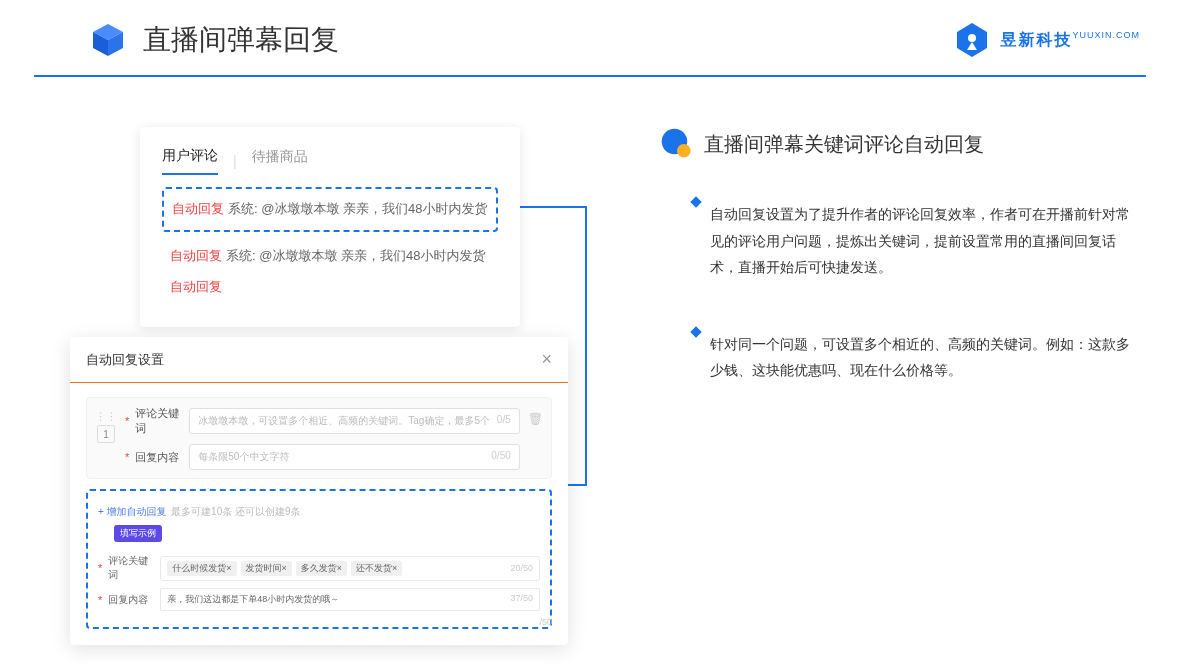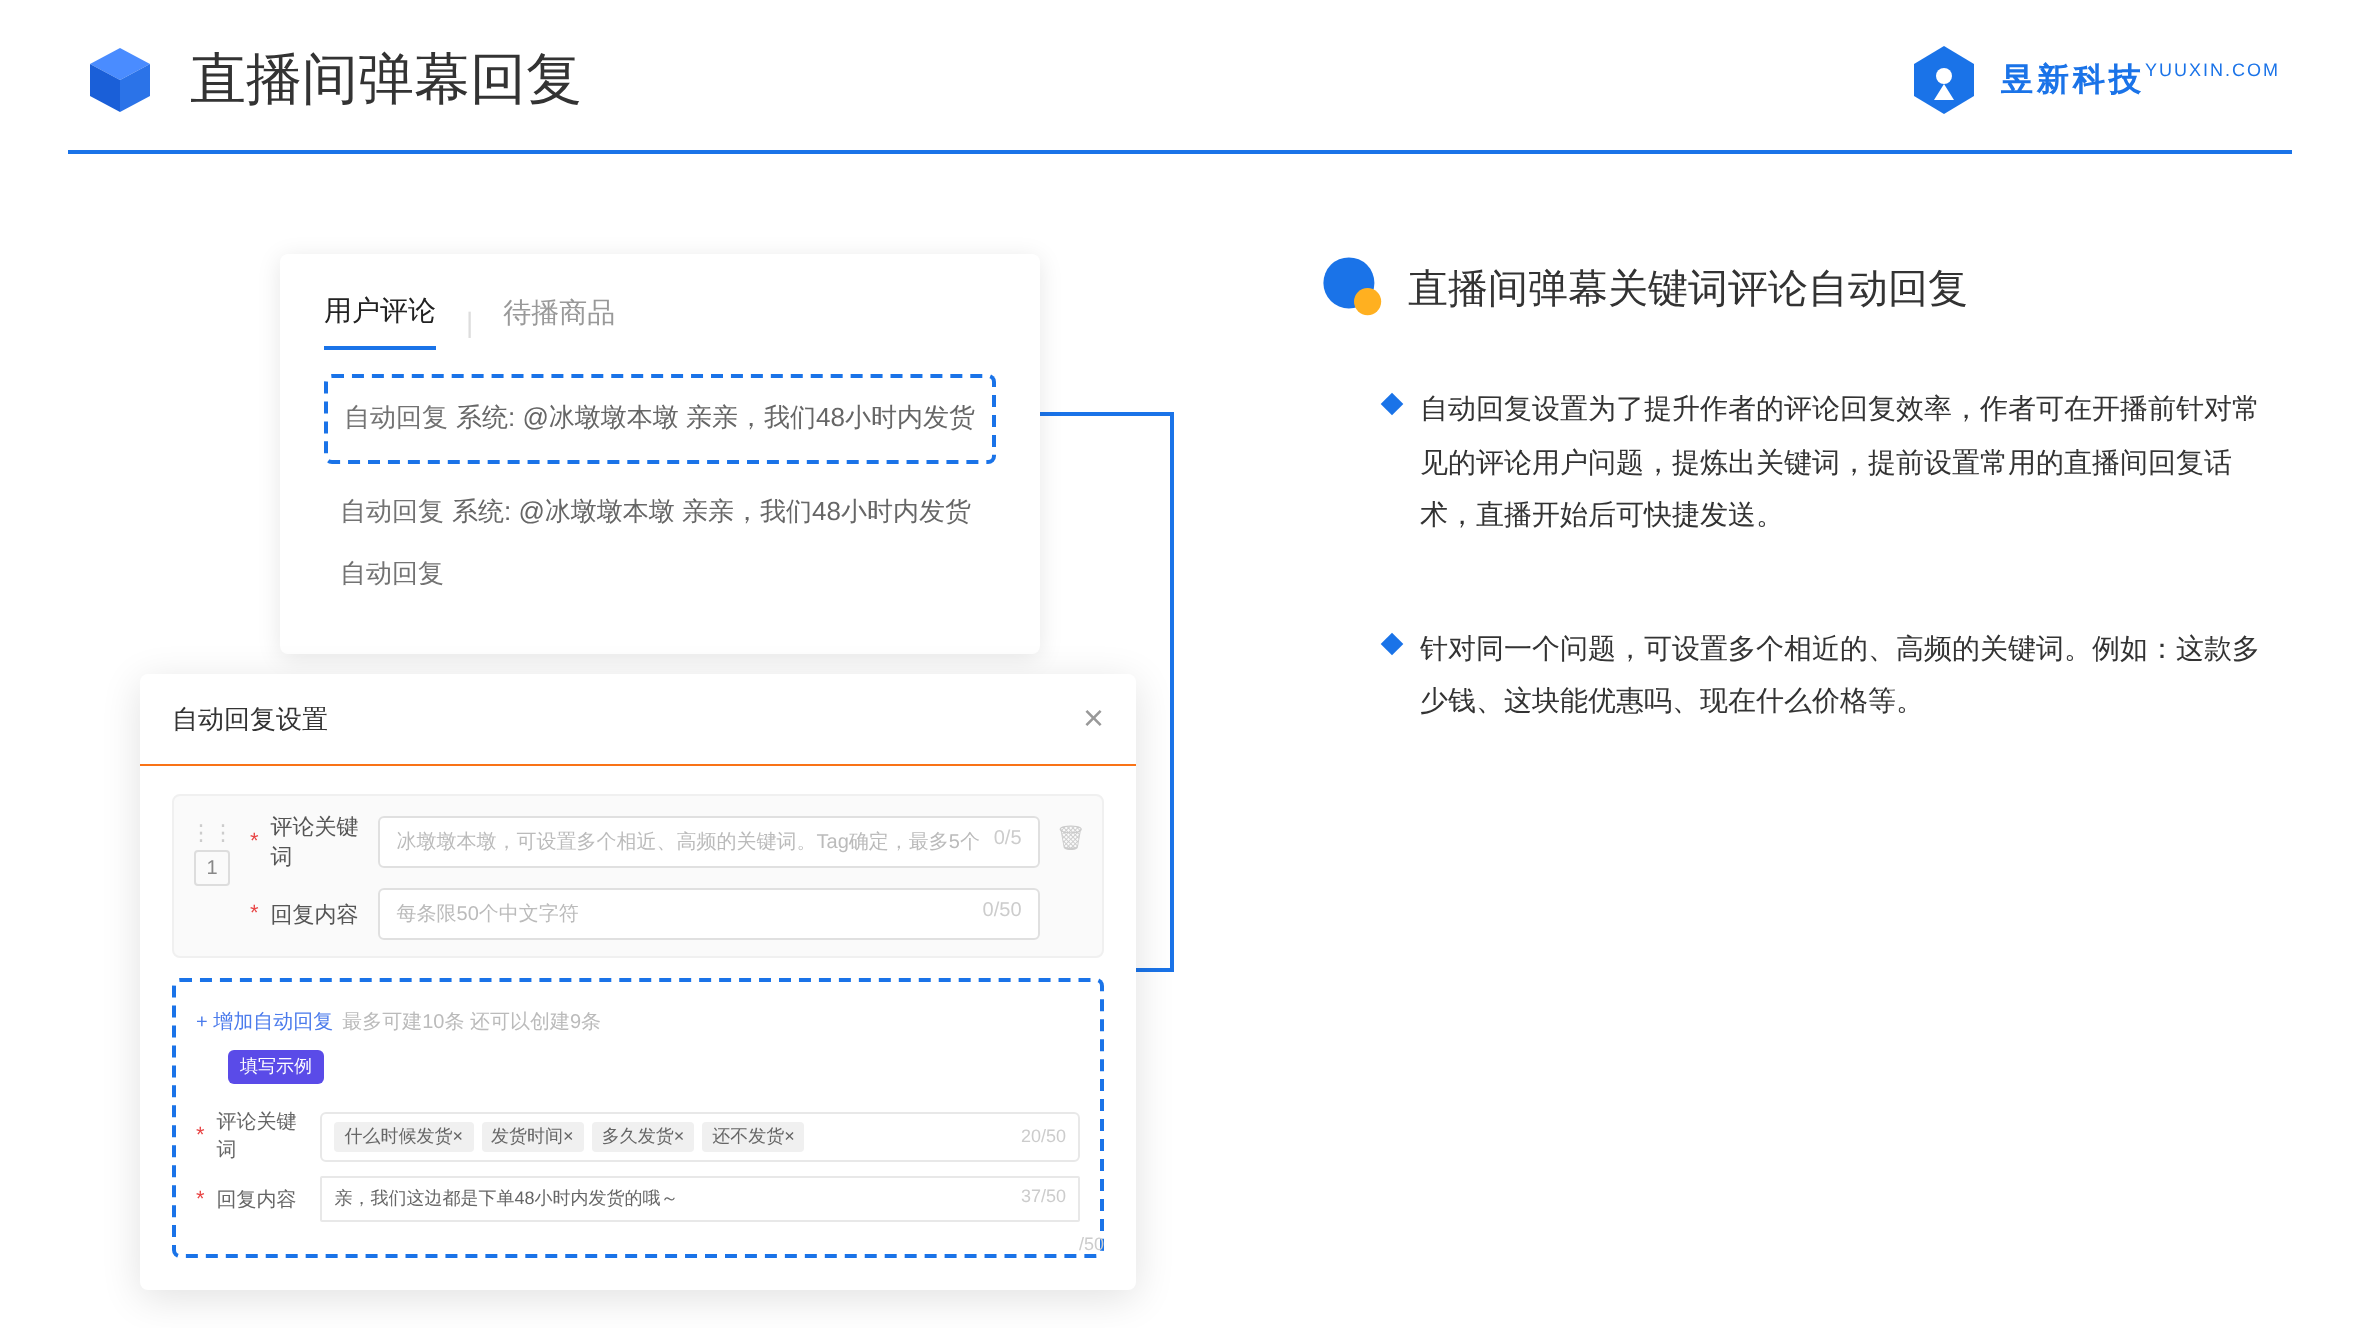--- a/index.html
+++ b/index.html
@@ -1,19 +1,19 @@
 <!DOCTYPE html>
 <html><head>
 <meta charset="utf-8">
 <style>
 * { margin: 0; padding: 0; box-sizing: border-box; }
 body { font-family: "Microsoft YaHei", sans-serif; background: #fff; width: 1180px; height: 664px; position: relative; }
 
 
-.header { display: flex; align-items: center; justify-content: space-between; padding: 20px 40px 0 40px; }
+.header { display: flex; align-items: center; justify-content: space-between; padding: 20px 40px 0 40px; margin-left: 48px; }
 .header-left { display: flex; align-items: center; gap: 15px; }
 .cube-icon { width: 40px; height: 40px; }
 .header-title { font-size: 28px; color: #333; font-weight: 500; }
 .brand { display: flex; align-items: center; gap: 8px; }
 .brand-icon { width: 40px; height: 40px; }
 .brand-text { display: flex; flex-direction: row; }
 .brand-name { color: #1a73e8; font-size: 16px; font-weight: bold; letter-spacing: 2px; }
 .brand-url { color: #1a73e8; font-size: 9px; letter-spacing: 1px; }
 .header-line { height: 2px; background: #1a73e8; margin: 15px 34px 0 34px; }
 
@@ -23,21 +23,21 @@
 .right-panel { width: 490px; padding-left: 10px; }
 
 
 .comments-card { position: absolute; top: 0; left: 70px; width: 380px; background: #fff; box-shadow: 0 2px 12px rgba(0,0,0,0.1); border-radius: 4px; padding: 20px 22px; z-index: 1; }
 .tabs { display: flex; gap: 30px; align-items: center; }
 .tab { font-size: 14px; color: #999; padding-bottom: 8px; }
 .tab.active { color: #222; border-bottom: 2px solid #1a73e8; font-weight: 500; }
 .tab-sep { color: #ddd; font-size: 14px; margin: 0 -15px; }
 .comment-highlight { border: 2px dashed #1a73e8; border-radius: 4px; padding: 10px 8px; margin-top: 12px; }
 .comment-row { display: flex; gap: 4px; font-size: 13px; color: #666; line-height: 1.6; }
-.auto-tag { color: #737373; font-size: 13px; }
+.auto-tag { color: #ef4444; font-size: 13px; }
 .comment-plain { margin-top: 14px; padding: 0 8px; }
 .comment-plain .comment-row { margin-bottom: 10px; }
 
 
 .modal { position: absolute; top: 210px; left: 0; width: 498px; background: #fff; box-shadow: 0 4px 20px rgba(0,0,0,0.12); border-radius: 4px; z-index: 2; }
 .modal-head { display: flex; justify-content: space-between; align-items: center; padding: 12px 16px; border-bottom: 1px solid #f97316; }
 .modal-title { font-size: 13px; color: #333; }
 .modal-close { color: #999; font-size: 18px; cursor: pointer; }
 .modal-body { padding: 14px 16px 6px 16px; }
 .form-block { display: flex; align-items: flex-start; gap: 8px; background: #fafafa; border: 1px solid #f0f0f0; border-radius: 4px; padding: 8px 8px; margin-bottom: 10px; }
@@ -65,21 +65,21 @@
 
 
 .connector { position: absolute; border-top: 2px solid #1a73e8; border-right: 2px solid #1a73e8; }
 
 
 .section-head { display: flex; align-items: center; gap: 10px; margin-bottom: 30px; }
 .bubble-icon { width: 34px; height: 34px; }
 .section-title { font-size: 20px; color: #333; font-weight: 500; }
 .bullet { display: flex; gap: 10px; margin-bottom: 40px; padding-left: 32px; }
 .diamond { width: 8px; height: 8px; background: #1a73e8; transform: rotate(45deg); margin-top: 7px; flex-shrink: 0; }
-.bullet-text { font-size: 14px; color: #333; line-height: 1.9; }
+.bullet-text { font-size: 14px; color: #333; line-height: 1.9; margin-top: 10px; }
 </style>
 </head>
 <body>
 
 <div class="header">
   <div class="header-left">
     <svg class="cube-icon" viewBox="0 0 40 40">
       <polygon points="20,4 35,12 20,20 5,12" fill="#4a8cff"></polygon>
       <polygon points="5,12 20,20 20,36 5,28" fill="#1a5fd8"></polygon>
       <polygon points="35,12 20,20 20,36 35,28" fill="#2b73e8"></polygon>

